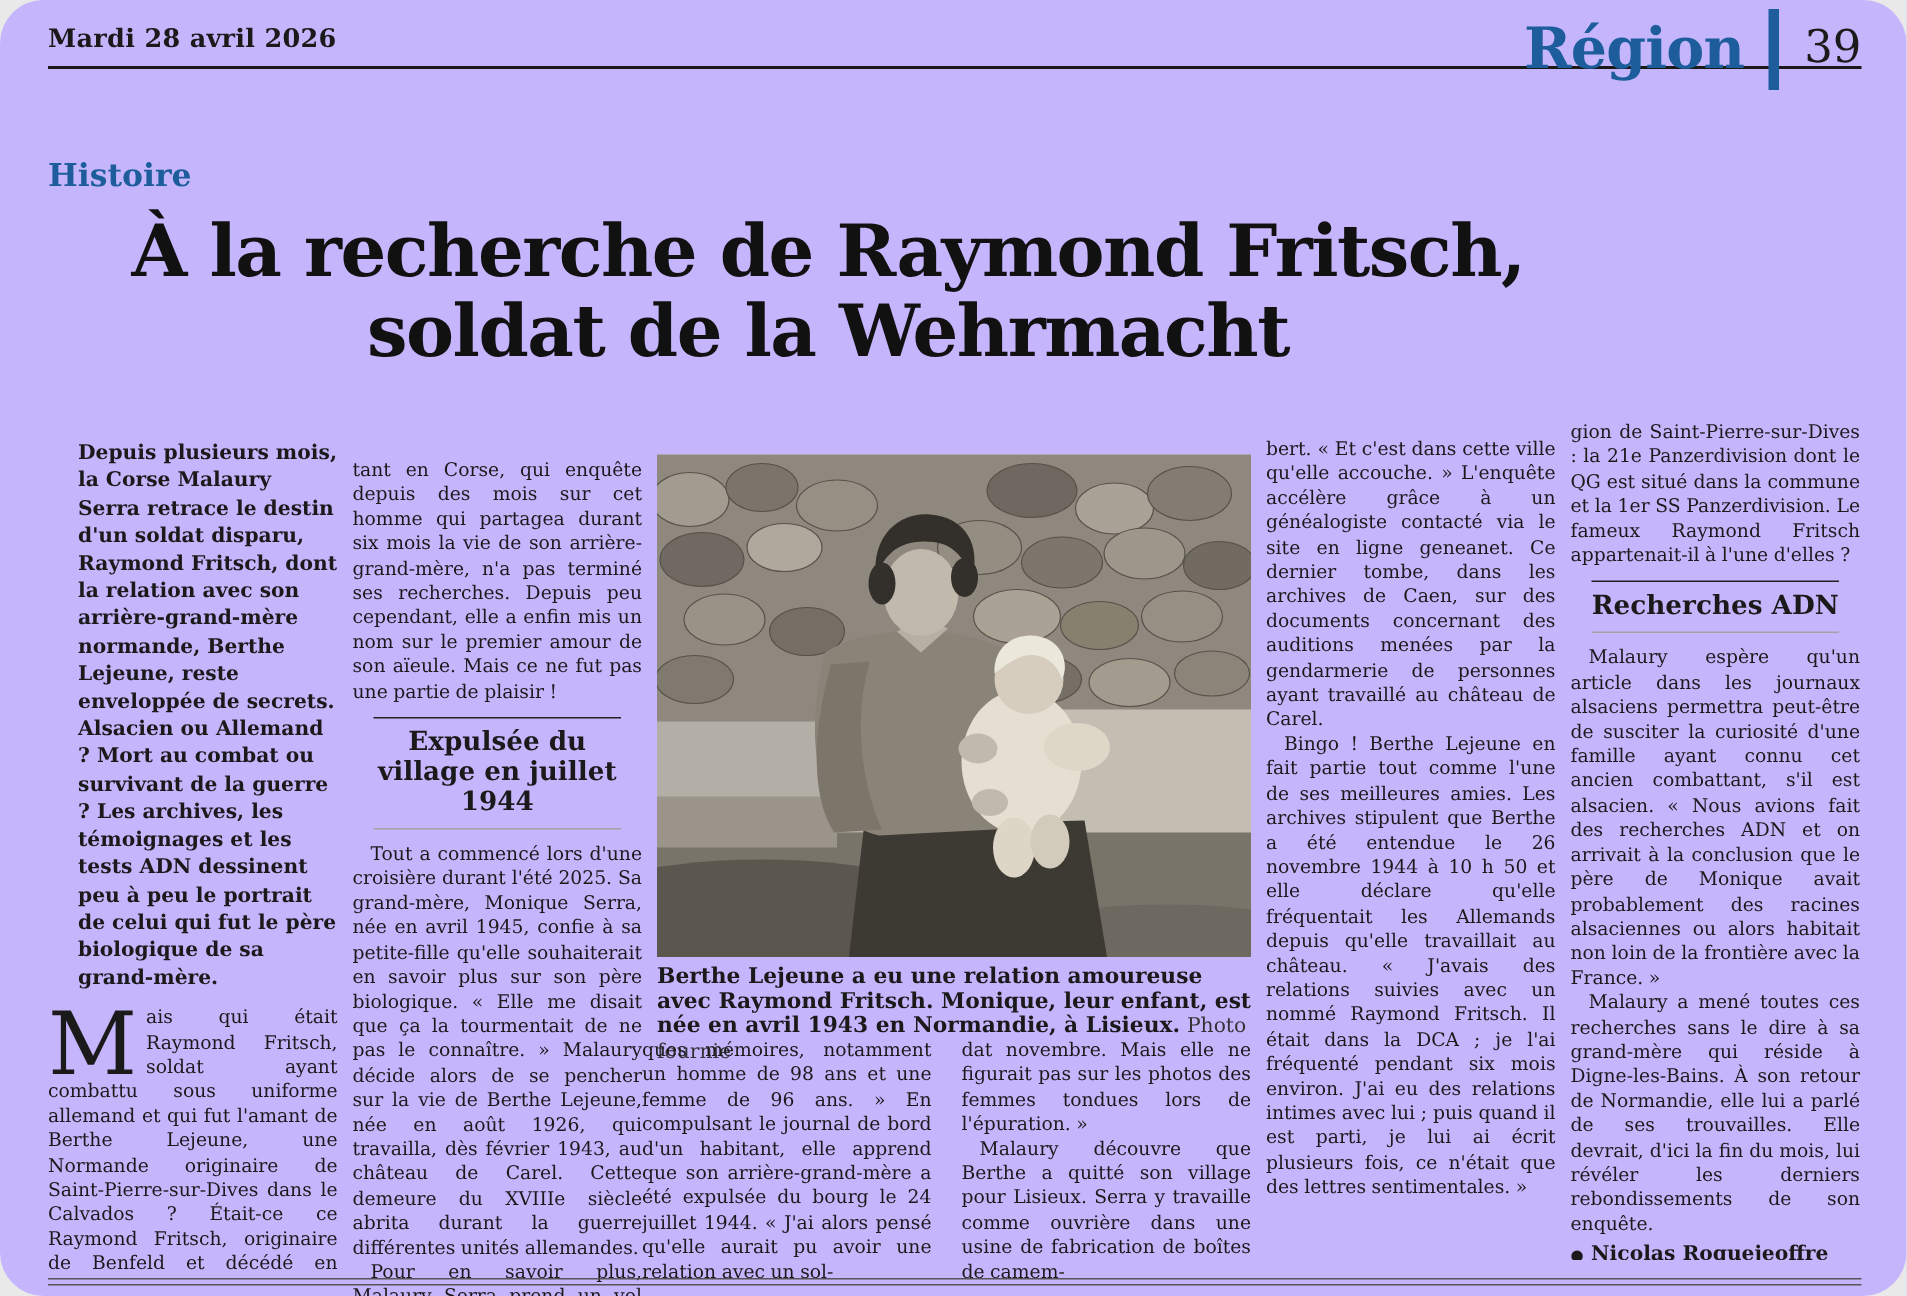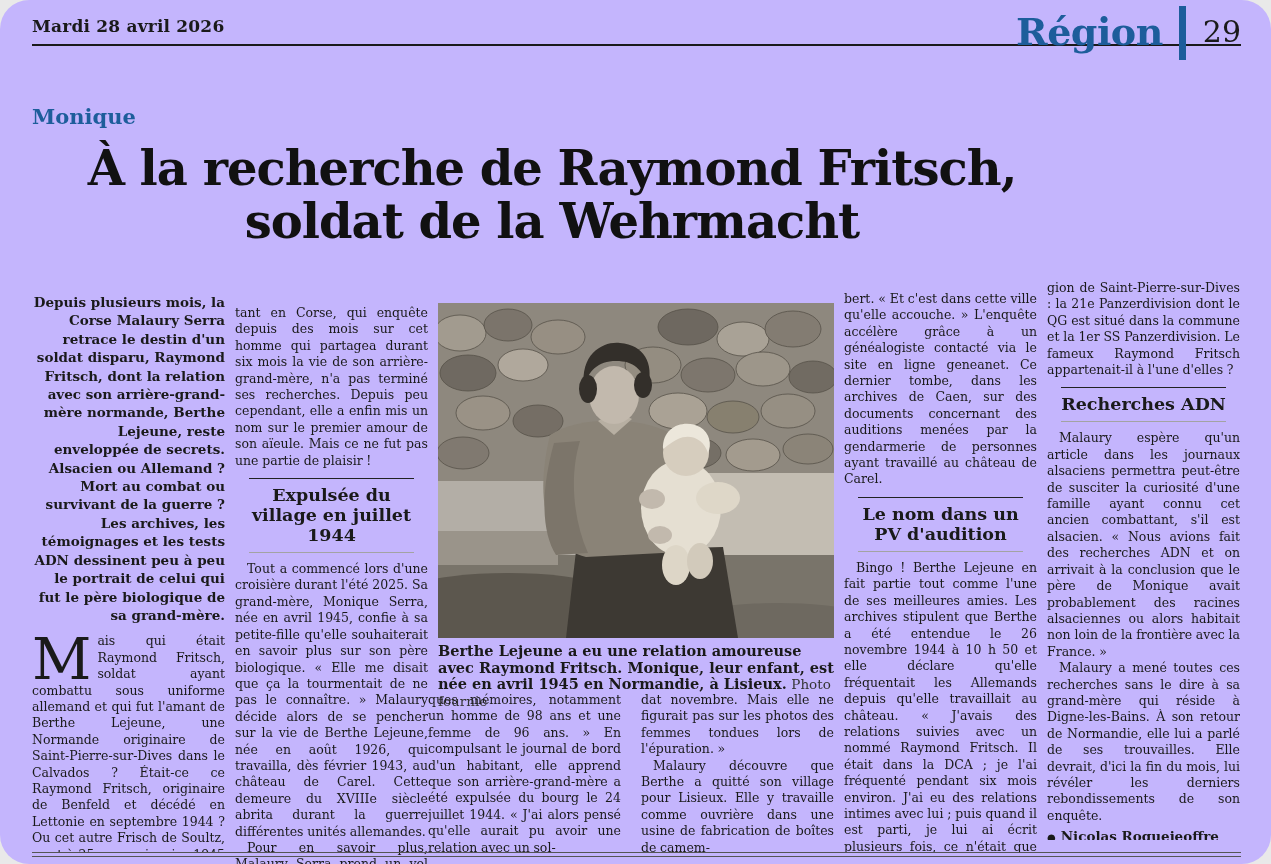--- a/index.html
+++ b/index.html
@@ -24,22 +24,22 @@
   .col { position:absolute; width:193px; overflow:hidden; }
   .c1 { left:32px;   top:293px; height:560px; }
   .c2 { left:235px;  top:305px; height:560px; }
   .c3 { left:428px;  top:692px; height:161px; }
   .c4 { left:641px;  top:692px; height:161px; }
   .c5 { left:844px;  top:291px; height:562px; }
   .c6 { left:1047px; top:280px; height:560px; }
   .body { font-size:12.5px; line-height:16.4px; text-align:justify;
           hyphens:auto; -webkit-hyphens:auto; word-spacing:-.3px; }
   .body.indent { text-indent:12px; }
-  .lede { font-size:13.5px; line-height:18.4px; font-weight:bold; text-align:right;
-          hyphens:auto; -webkit-hyphens:auto; margin-bottom:9px; }
+  .lede { font-size:13.5px; line-height:18.4px; font-weight:bold; text-align:left;
+          hyphens:auto; -webkit-hyphens:auto; margin-bottom:9px;margin-left:20px; }
   .dropcap { float:left; font-size:58px; line-height:46px; padding:3px 6px 0 0; }
   .crosshead { margin:9px 14px 8px; padding:6px 0 7px; text-align:center;
                border-top:1px solid #222; border-bottom:1px solid #a3a3a3;
                font-size:17.5px; line-height:20px; font-weight:bold; }
   
   .photo { position:absolute; left:438px; top:303px; width:396px; height:335px; background:#b3aea6; }
   .photo svg { display:block; width:100%; height:100%; }
   .caption { position:absolute; left:438px; top:643px; width:397px;
              font-size:14.5px; line-height:16.5px; }
   .caption .cap-bold { font-weight:bold; }
@@ -53,24 +53,24 @@
 </head>
 <body>
 
 <div class="page">
 
   <div class="date">Mardi 28 avril 2026</div>
   <div class="header-rule"></div>
   <div class="masthead">
     <div class="section-name">Région</div>
     <div class="section-bar"></div>
-    <div class="page-number">29</div>
+    <div class="page-number">39</div>
   </div>
 
-  <div class="kicker">Monique</div>
+  <div class="kicker">Histoire</div>
   <h1 class="headline">À la recherche de Raymond Fritsch, soldat de la Wehrmacht</h1>
 
   <div class="col c1">
     <p class="lede">Depuis plusieurs mois, la Corse Malaury Serra retrace le destin d'un soldat disparu, Raymond Fritsch, dont la relation avec son arrière-grand-mère normande, Berthe Lejeune, reste enveloppée de secrets. Alsacien ou Allemand ? Mort au combat ou survivant de la guerre ? Les archives, les témoignages et les tests ADN dessinent peu à peu le portrait de celui qui fut le père biologique de sa grand-mère.</p>
     <p class="body"><span class="dropcap">M</span><span>ais qui était Raymond Fritsch, soldat ayant combattu sous uniforme allemand et qui fut l'amant de Berthe Lejeune, une Normande originaire de Saint-Pierre-sur-Dives dans le Calvados ? Était-ce ce Raymond Fritsch, originaire de Benfeld et décédé en Lettonie en septembre 1944 ? Ou cet autre Frisch de Soultz, mort à 25 ans en janvier 1945 sur le front de l'est ? Ou bien encore ce Fritsch de Friedolsheim, mort en août 1944 ? Était-il alsacien ou bien allemand ? A-t-il survécu à la guerre ?</span></p>
 
   </div>
 
   <div class="col c2">
     <p class="body">tant en Corse, qui enquête depuis des mois sur cet homme qui partagea durant six mois la vie de son arrière-grand-mère, n'a pas terminé ses recherches. Depuis peu cependant, elle a enfin mis un nom sur le premier amour de son aïeule. Mais ce ne fut pas une partie de plaisir !</p>
@@ -127,36 +127,35 @@
       <ellipse cx="280" cy="195" rx="22" ry="16" fill="#ded7c8"></ellipse>
       <circle cx="248" cy="150" r="23" fill="#d6cdbe"></circle>
       <path d="M225,146 C224,122 248,116 262,124 C272,130 274,142 270,150 C266,136 252,130 240,136 C232,140 228,144 225,146 Z" fill="#ece7db"></path>
       <ellipse cx="238" cy="262" rx="14" ry="20" fill="#ddd6c7"></ellipse>
       <ellipse cx="262" cy="258" rx="13" ry="18" fill="#d2cabb"></ellipse>
       <ellipse cx="214" cy="196" rx="13" ry="10" fill="#c2b9ad"></ellipse>
       <ellipse cx="222" cy="232" rx="12" ry="9" fill="#c2b9ad"></ellipse>
     </svg>
   </div>
   <div class="caption">
-    <span class="cap-bold">Berthe Lejeune a eu une relation amoureuse avec Raymond Fritsch. Monique, leur enfant, est née en avril 1945 en Normandie, à Lisieux.</span>
+    <span class="cap-bold">Berthe Lejeune a eu une relation amoureuse avec Raymond Fritsch. Monique, leur enfant, est née en avril 1943 en Normandie, à Lisieux.</span>
     <span class="cap-credit">Photo fournie</span>
   </div>
 
   <div class="col c3">
     <p class="body">ques mémoires, notamment un homme de 98 ans et une femme de 96 ans. » En compulsant le journal de bord d'un habitant, elle apprend que son arrière-grand-mère a été expulsée du bourg le 24 juillet 1944. « J'ai alors pensé qu'elle aurait pu avoir une relation avec un sol-</p>
   </div>
 
   <div class="col c4">
     <p class="body">dat novembre. Mais elle ne figurait pas sur les photos des femmes tondues lors de l'épuration. »</p>
-    <p class="body indent">Malaury découvre que Berthe a quitté son village pour Lisieux. Elle y travaille comme ouvrière dans une usine de fabrication de boîtes de camem-</p>
+    <p class="body indent">Malaury découvre que Berthe a quitté son village pour Lisieux. Serra y travaille comme ouvrière dans une usine de fabrication de boîtes de camem-</p>
   </div>
 
   <div class="col c5">
     <p class="body">bert. « Et c'est dans cette ville qu'elle accouche. » L'enquête accélère grâce à un généalogiste contacté via le site en ligne geneanet. Ce dernier tombe, dans les archives de Caen, sur des documents concernant des auditions menées par la gendarmerie de personnes ayant travaillé au château de Carel.</p>
-    <div class="crosshead">Le nom dans un PV d'audition</div>
     <p class="body indent">Bingo ! Berthe Lejeune en fait partie tout comme l'une de ses meilleures amies. Les archives stipulent que Berthe a été entendue le 26 novembre 1944 à 10 h 50 et elle déclare qu'elle fréquentait les Allemands depuis qu'elle travaillait au château. « J'avais des relations suivies avec un nommé Raymond Fritsch. Il était dans la DCA ; je l'ai fréquenté pendant six mois environ. J'ai eu des relations intimes avec lui ; puis quand il est parti, je lui ai écrit plusieurs fois, ce n'était que des lettres sentimentales. »</p>
 
   </div>
 
   <div class="col c6">
     <p class="body">gion de Saint-Pierre-sur-Dives : la 21e Panzerdivision dont le QG est situé dans la commune et la 1er SS Panzerdivision. Le fameux Raymond Fritsch appartenait-il à l'une d'elles ?</p>
     <div class="crosshead">Recherches ADN</div>
     <p class="body indent">Malaury espère qu'un article dans les journaux alsaciens permettra peut-être de susciter la curiosité d'une famille ayant connu cet ancien combattant, s'il est alsacien. « Nous avions fait des recherches ADN et on arrivait à la conclusion que le père de Monique avait probablement des racines alsaciennes ou alors habitait non loin de la frontière avec la France. »</p>
     <p class="body indent">Malaury a mené toutes ces recherches sans le dire à sa grand-mère qui réside à Digne-les-Bains. À son retour de Normandie, elle lui a parlé de ses trouvailles. Elle devrait, d'ici la fin du mois, lui révéler les derniers rebondissements de son enquête.</p>
     <div class="byline">

